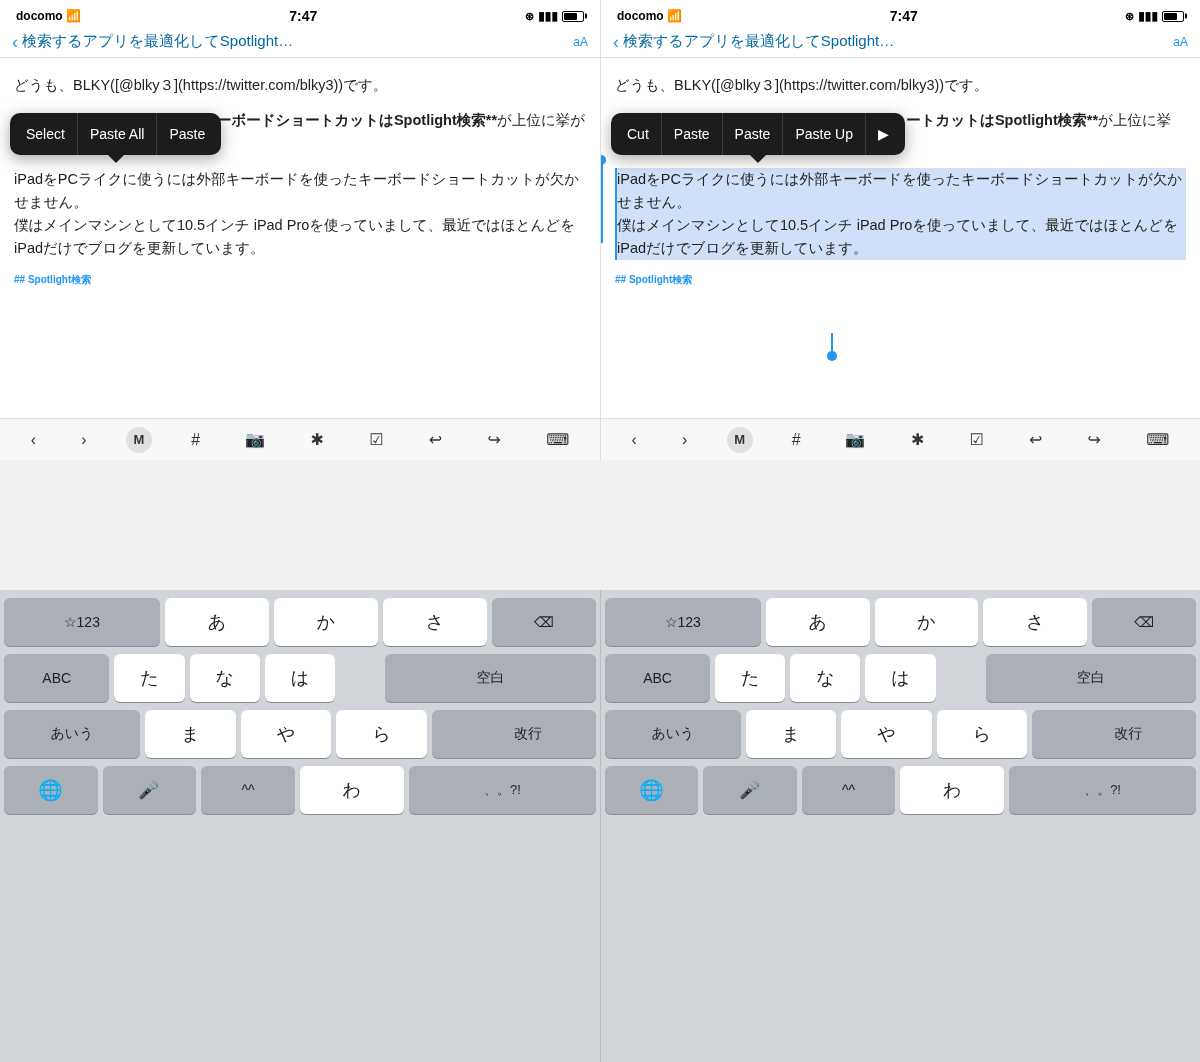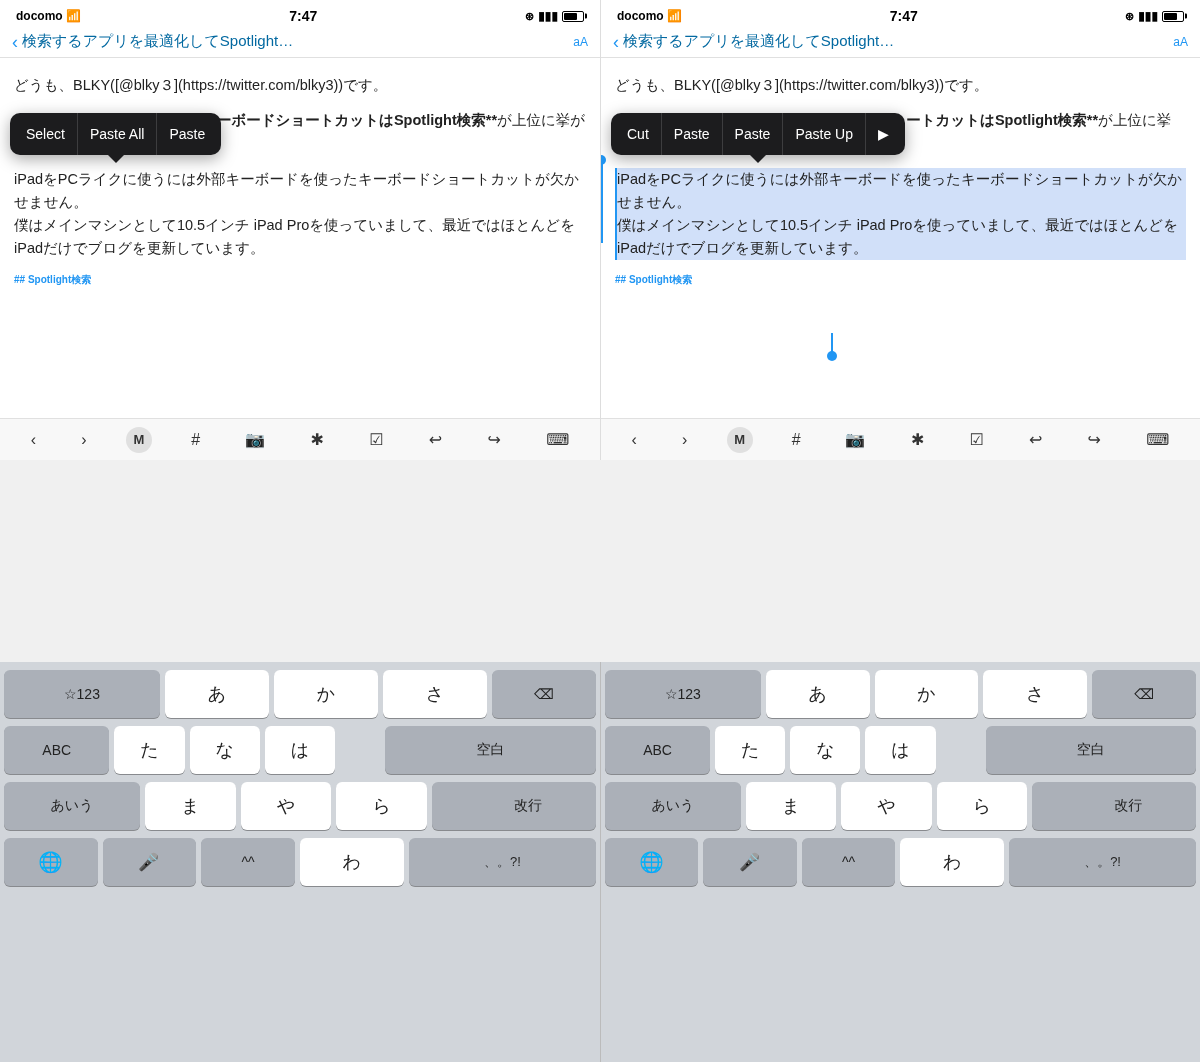--- a/index.html
+++ b/index.html
@@ -214,21 +214,21 @@
       display: flex;
       align-items: center;
       justify-content: center;
       font-size: 13px;
       font-weight: 700;
     }
 
     
     .keyboards-row {
       display: flex;
-      height: 400px;
+      height: 472px;
       flex-shrink: 0;
       background: #d1d5da;
     }
     .keyboard-panel {
       width: 600px;
       background: #d1d5da;
       padding: 8px 4px 4px 4px;
     }
     .keyboard-panel + .keyboard-panel {
       border-left: 1px solid #bbb;

